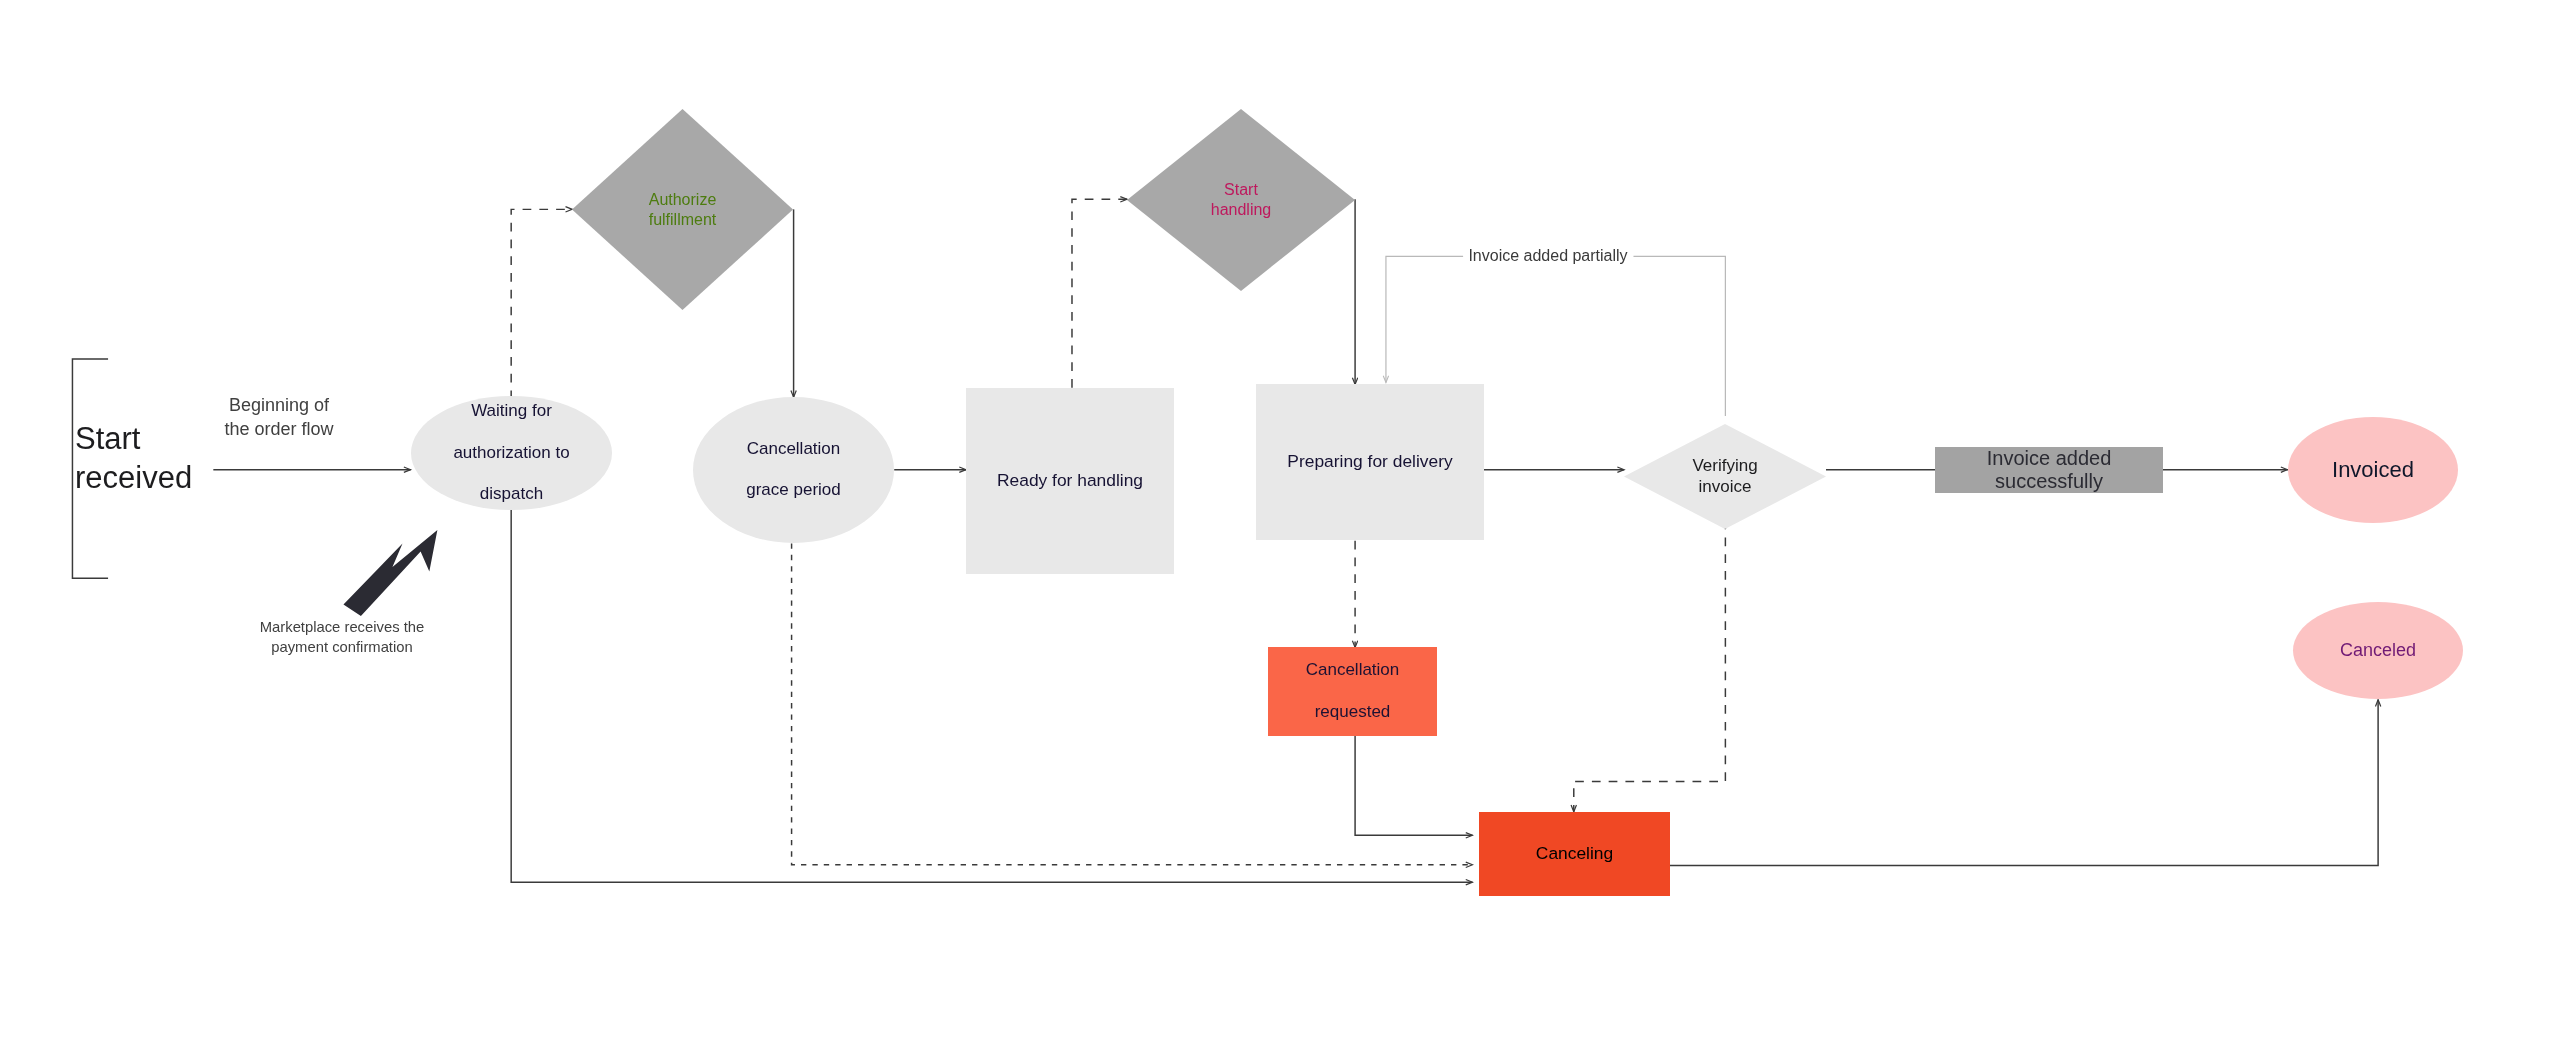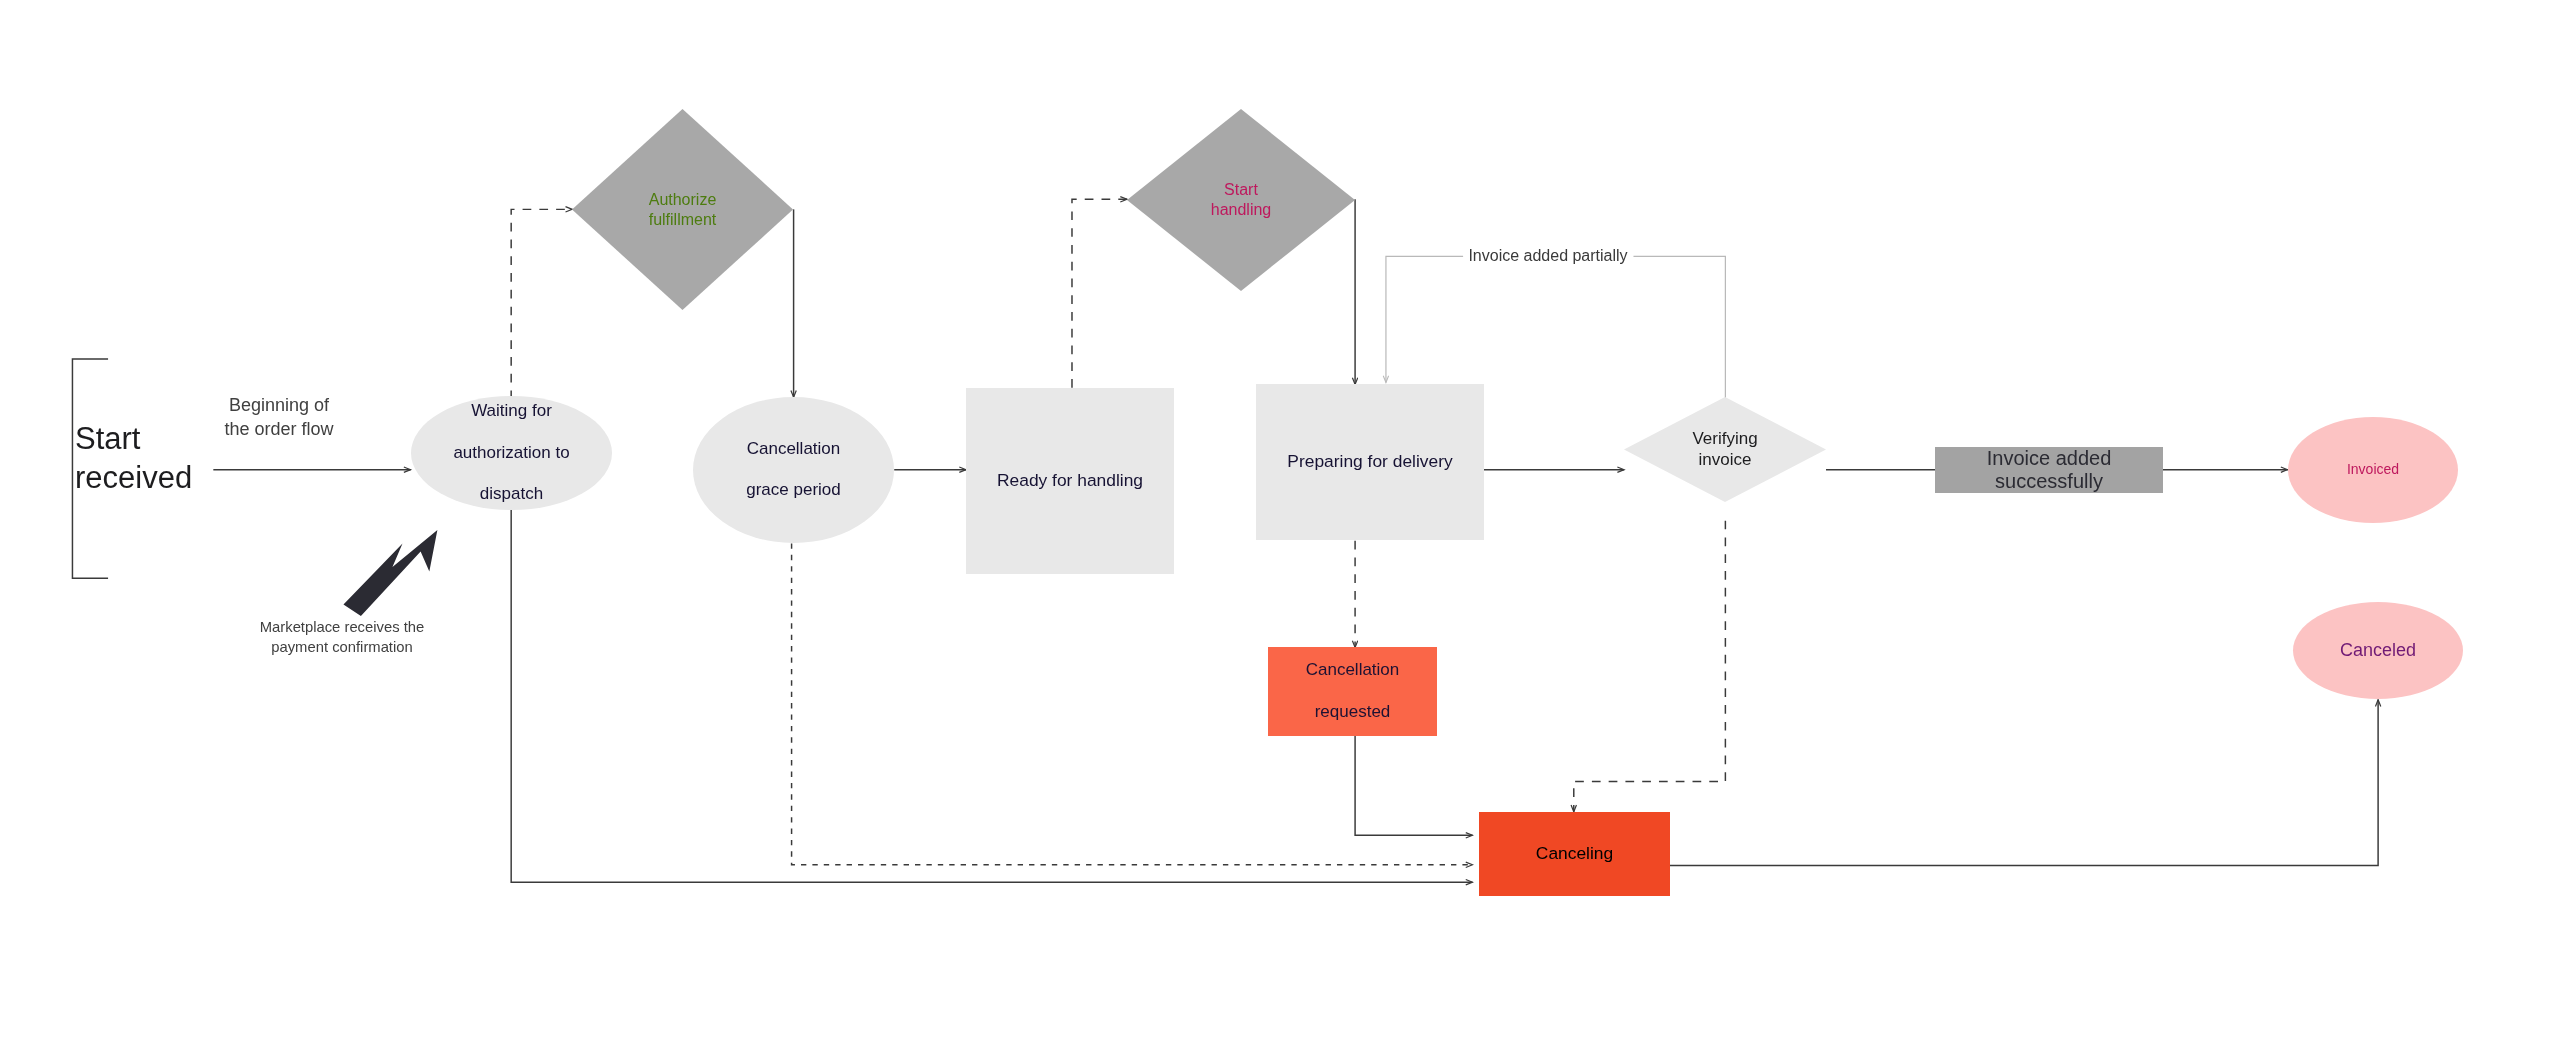--- a/index.html
+++ b/index.html
@@ -139,33 +139,33 @@
       </span>
     </div>
   </div>
 
   <div class="node" style="left:1256px;top:384px;width:228px;height:156px;background:#e8e8e8;color:#161233;font-size:17.4px;">
     <span>
       <span>Preparing for delivery</span>
     </span>
   </div>
 
-  <div class="diamond-wrap" style="left:1624px;top:397px;width:202px;height:105px;">
+  <div class="diamond-wrap" style="left:1624px;top:424px;width:202px;height:105px;">
     <svg class="diamond-shape" viewBox="0 0 301 156" preserveAspectRatio="none">
       <polygon points="150.5,0 301,78 150.5,156 0,78" fill="#e8e8e8"></polygon>
     </svg>
     <div class="diamond-text" style="color:#1d1d1f;font-size:17px;line-height:1.2;">
       <span>
         <span>Verifying</span><br>
         <span>invoice</span>
       </span>
     </div>
   </div>
 
-  <div class="node ellipse" style="left:2288px;top:417px;width:170px;height:106px;background:#fcc3c3;color:#be185d;font-size:14px;">
+  <div class="node ellipse" style="left:2288px;top:417px;width:170px;height:106px;background:#fcc3c3;color:#0f172a;font-size:22px;">
     <span>
       <span>Invoiced</span>
     </span>
   </div>
 
   <div class="node ellipse" style="left:2293px;top:602px;width:170px;height:97px;background:#fcc3c3;color:#701a75;font-size:18px;">
     <span>
       <span>Canceled</span>
     </span>
   </div>

